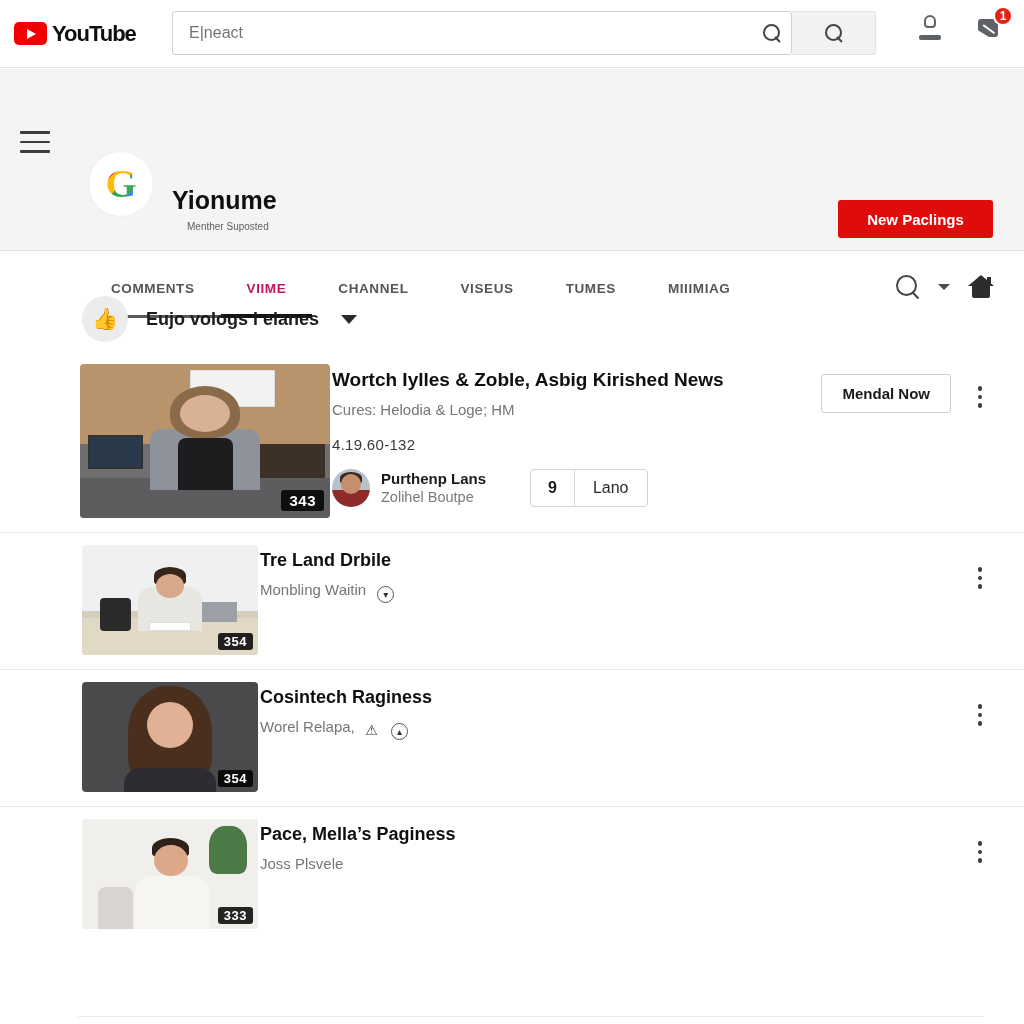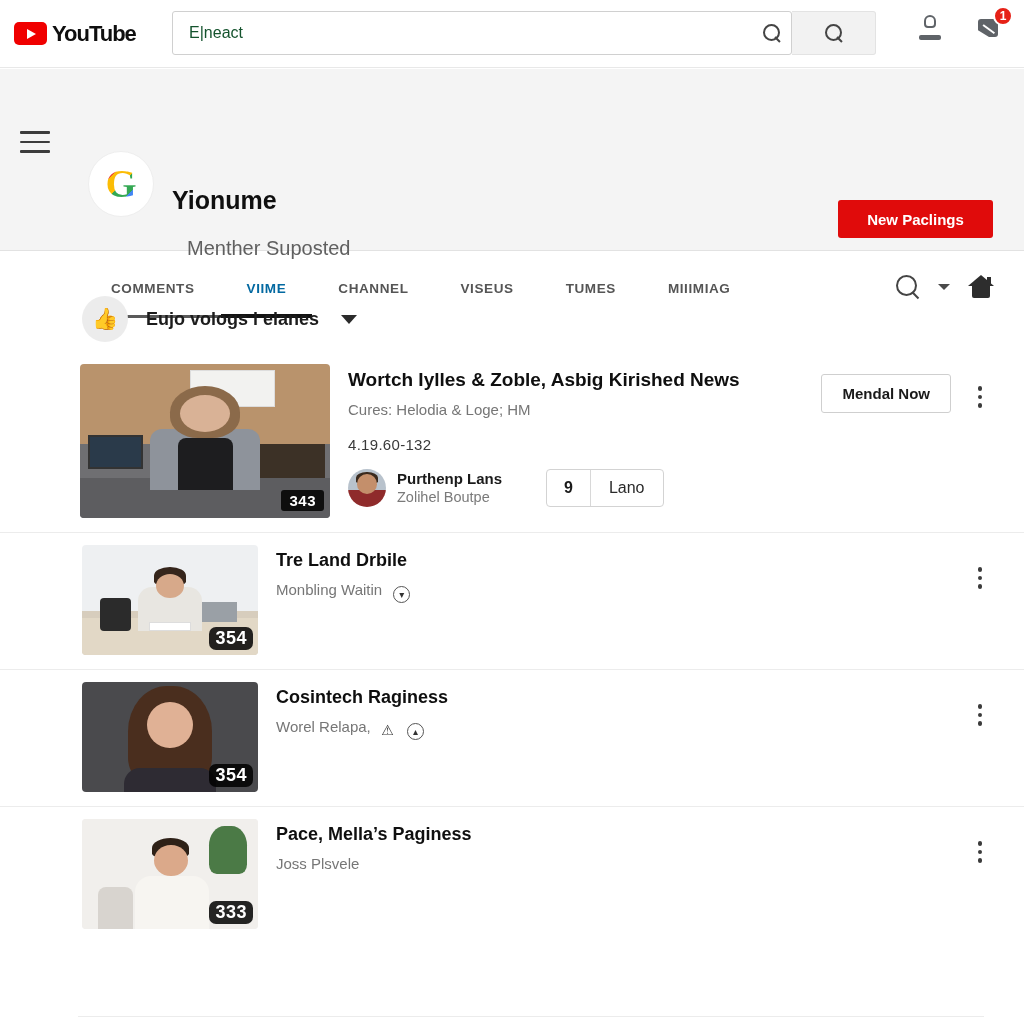--- a/index.html
+++ b/index.html
@@ -27,21 +27,21 @@
     border-top: 5.5px solid transparent; border-bottom: 5.5px solid transparent;
     margin-left: 2px;
   }
   .yt-word { font-size: 22px; font-weight: 700; color: #0f0f0f; letter-spacing: -1px; }
 
   .search-wrap { position: absolute; left: 172px; top: 11px; display: flex; }
   .search-box {
     width: 620px; height: 44px; border: 1px solid #d0d0d0; border-radius: 3px;
     background: #fff; display: flex; align-items: center; padding: 0 10px 0 16px;
   }
-  .search-text { flex: 1; font-size: 16px; color: #14532d; }
+  .search-text { flex: 1; font-size: 16px; color: #737373; }
   .search-btn {
     width: 84px; height: 44px; background: #f2f2f2; border: 1px solid #e3e3e3;
     border-left: none; border-radius: 0 3px 3px 0;
     display: flex; align-items: center; justify-content: center;
   }
   .mag { width: 18px; height: 18px; position: relative; display:inline-block; }
   .mag::before {
     content: ""; position: absolute; left: 0; top: 0;
     width: 13px; height: 13px; border: 2px solid #444; border-radius: 50%;
   }
@@ -96,36 +96,36 @@
     position: absolute; left: 88px; top: 115px; width: 66px; height: 66px;
     background: #fff; border-radius: 50%; border: 1px solid #eee;
     display: flex; align-items: center; justify-content: center;
     transform: translateY(-33px);
   }
   .g-glyph { font-size: 40px; font-weight: 700; line-height: 1;
     background: linear-gradient(135deg,#ea4335 0%,#ea4335 26%,#fbbc05 26%,#fbbc05 50%,#34a853 50%,#34a853 74%,#4285f4 74%);
     -webkit-background-clip: text; background-clip: text; color: transparent;
     font-family: "Liberation Serif", serif; }
   .ch-title { position: absolute; left: 172px; top: 117px; font-size: 25px; font-weight: 700; color: #0f0f0f; }
-  .ch-sub { position: absolute; left: 187px; top: 152px; font-size: 20px; color: #606060; margin-top: 16px; }
+  .ch-sub { position: absolute; left: 187px; top: 152px; font-size: 10px; color: #606060; }
 
   .newpack-btn {
     position: absolute; right: 31px; top: 131px; width: 155px; height: 38px;
     background: #e00b0b; color: #fff; border: none; border-radius: 3px;
     font-size: 15px; font-weight: 700; font-family: "Liberation Sans", sans-serif;
     cursor: pointer;
   }
 
   .tabs { position: absolute; left: 85px; top: 207px; display: flex; gap: 0; }
   .tab {
     font-size: 13.5px; font-weight: 700; letter-spacing: 0.6px; color: #555;
     padding: 0 26px; height: 42px; display: flex; align-items: flex-start;
     padding-top: 5px; position: relative; cursor: pointer; white-space: nowrap;
   }
-  .tab.active { color: #0369a1; }
+  .tab.active { color: #be185d; }
   .tab.underline-grey::after {
     content: ""; position: absolute; left: 0; right: 0; bottom: 0;
     height: 3px; background: #5a5a5a;
   }
   .tab.underline-dark::after {
     content: ""; position: absolute; left: 0; right: 0; bottom: 0;
     height: 4px; background: #121212;
   }
   .tabs-right { position: absolute; right: 30px; top: 206px; display: flex; align-items: center; gap: 18px; }
   .chev-d {
@@ -166,21 +166,21 @@
     position: relative; border-radius: 4px; overflow: hidden; flex: none;
     background: #ccc;
   }
   .thumb.big { width: 250px; height: 154px; margin-left: 80px; }
   .thumb.sm  { width: 176px; height: 110px; margin-left: 82px; }
   .dur {
     position: absolute; right: 6px; bottom: 7px; background: rgba(0,0,0,.85);
     color: #fff; font-size: 15px; font-weight: 700; padding: 2px 8px; border-radius: 3px;
     letter-spacing: 0.5px;
   }
-  .thumb.sm .dur { font-size: 18px; padding: 1px 6px; right: 5px; bottom: 5px; border-radius: 7px; }
+  .thumb.sm .dur { font-size: 13px; padding: 1px 6px; right: 5px; bottom: 5px; }
 
   
   .t1 { background:
       radial-gradient(ellipse 40px 44px at 50% 40%, #c9a289 0 58%, transparent 60%),
       linear-gradient(#b9936c 0 52%, #6f6f72 52% 100%); }
   .t1 .desk { position:absolute; left:0; bottom:0; width:100%; height:26%; background:#5d5d60; }
   .t1 .torso { position:absolute; left:28%; bottom:18%; width:44%; height:40%; background:#8e939b; border-radius:12px 12px 0 0; }
   .t1 .shirt { position:absolute; left:39%; bottom:18%; width:22%; height:34%; background:#1d1d1f; border-radius:8px 8px 0 0; }
   .t1 .hair  { position:absolute; left:36%; top:14%; width:28%; height:34%; background:#8b6a4a; border-radius:50% 50% 40% 40%; }
   .t1 .face  { position:absolute; left:40%; top:20%; width:20%; height:24%; background:#d9b296; border-radius:50%; }
@@ -203,21 +203,21 @@
   .t3 .body { position:absolute; left:24%; bottom:0; width:52%; height:22%; background:#2e2b33; border-radius:16px 16px 0 0; }
 
   .t4 { background: linear-gradient(#f0efee 0 100%); padding-left: 40px; }
   .t4 .wall { position:absolute; left:0; top:0; width:100%; height:100%; background:#f1efec; }
   .t4 .plant{ position:absolute; right:6%; top:6%; width:22%; height:44%; background:#4b7a46; border-radius:40% 40% 20% 20%; }
   .t4 .torso{ position:absolute; left:30%; bottom:0; width:42%; height:48%; background:#f7f5f1; border-radius:16px 16px 0 0; }
   .t4 .face { position:absolute; left:41%; top:24%; width:19%; height:28%; background:#dba98a; border-radius:50%; }
   .t4 .hair { position:absolute; left:40%; top:17%; width:21%; height:18%; background:#2e2117; border-radius:50% 50% 18% 18%; }
   .t4 .chair{ position:absolute; left:9%; bottom:0; width:20%; height:38%; background:#d8d4cf; border-radius:8px 8px 0 0; }
 
-  .meta { flex: 1; padding-left: 18px; padding-top: 4px; min-width: 0; }
+  .meta { flex: 1; padding-left: 2px; padding-top: 4px; min-width: 0; }
   .vtitle { font-size: 19px; font-weight: 700; color: #0f0f0f; line-height: 1.25; }
   .vtitle.sm { font-size: 18px; }
   .vsub { font-size: 15px; color: #767676; margin-top: 9px; }
   .vnum { font-size: 15px; color: #3a3a3a; margin-top: 18px; letter-spacing: 0.3px; }
 
   .owner-row { display: flex; align-items: center; gap: 44px; margin-top: 16px; }
   .owner { display: flex; align-items: center; gap: 11px; }
   .owner-pic {
     width: 38px; height: 38px; border-radius: 50%; overflow:hidden; position: relative;
     background: linear-gradient(#b8c2cc 0 55%, #8f2b2b 55% 100%);

